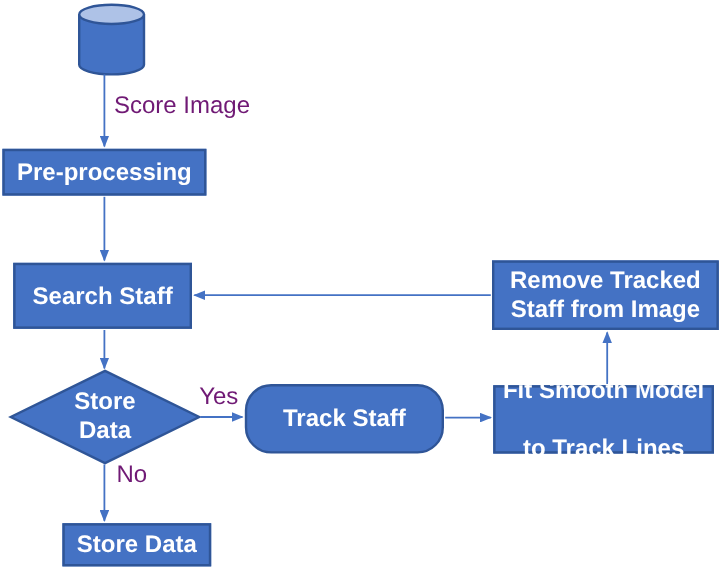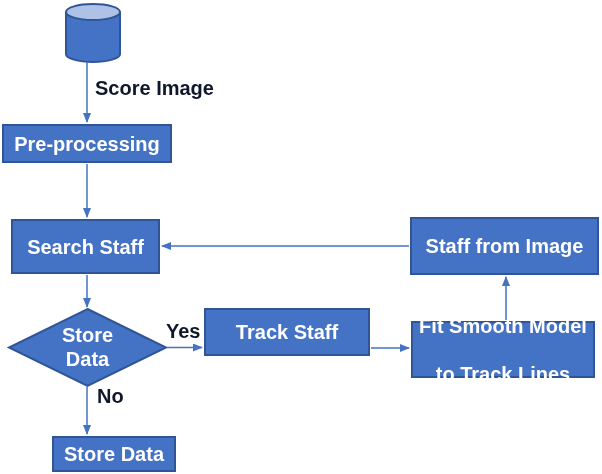--- a/index.html
+++ b/index.html
@@ -36,29 +36,29 @@
     line-height: 1.2;
     display: flex;
     flex-direction: column;
     align-items: center;
     justify-content: center;
     text-align: center;
     z-index: 2;
   }
   .edge-label {
     position: absolute;
-    color: #0f172a;
+    color: #701a75;
     font-size: 20px;
-    font-weight: 700;
+    font-weight: 400;
     white-space: nowrap;
     z-index: 3;
   }
   #node-preprocessing { left: 2px;   top: 124px; width: 170px; height: 39px; }
   #node-search-staff  { left: 11px;  top: 219px; width: 149px; height: 55px; }
-  #node-track-staff   { left: 204px; top: 308px; width: 166px; height: 48px; }
+  #node-track-staff   { left: 204px; top: 320px; width: 166px; height: 58px; border-radius: 22px; }
   #node-fit-model     { left: 411px; top: 321px; width: 184px; height: 57px; gap: 24px; }
   #node-remove-staff  { left: 410px; top: 217px; width: 189px; height: 58px; }
   #node-store-data    { left: 24px;  top: 436px; width: 124px; height: 36px; margin-left: 28px; }
   #label-staff-found  { left: 9px;   top: 311px; width: 157px; height: 72px; }
   #label-score-image  { left: 95px;  top: 77px;  }
   #label-yes          { left: 166px; top: 320px; }
   #label-no           { left: 97px;  top: 385px; }
 </style>
 </head>
 <body>
@@ -105,20 +105,21 @@
   <div class="node" id="node-track-staff">
     <span>Track Staff</span>
   </div>
 
   <div class="node" id="node-fit-model">
     <span>Fit Smooth Model</span>
     <span>to Track Lines</span>
   </div>
 
   <div class="node" id="node-remove-staff">
+    <span>Remove Tracked</span>
     <span>Staff from Image</span>
   </div>
 
   <div class="node" id="node-store-data">
     <span>Store Data</span>
   </div>
 
   <div class="edge-label" id="label-score-image">Score Image</div>
   <div class="edge-label" id="label-yes">Yes</div>
   <div class="edge-label" id="label-no">No</div>

